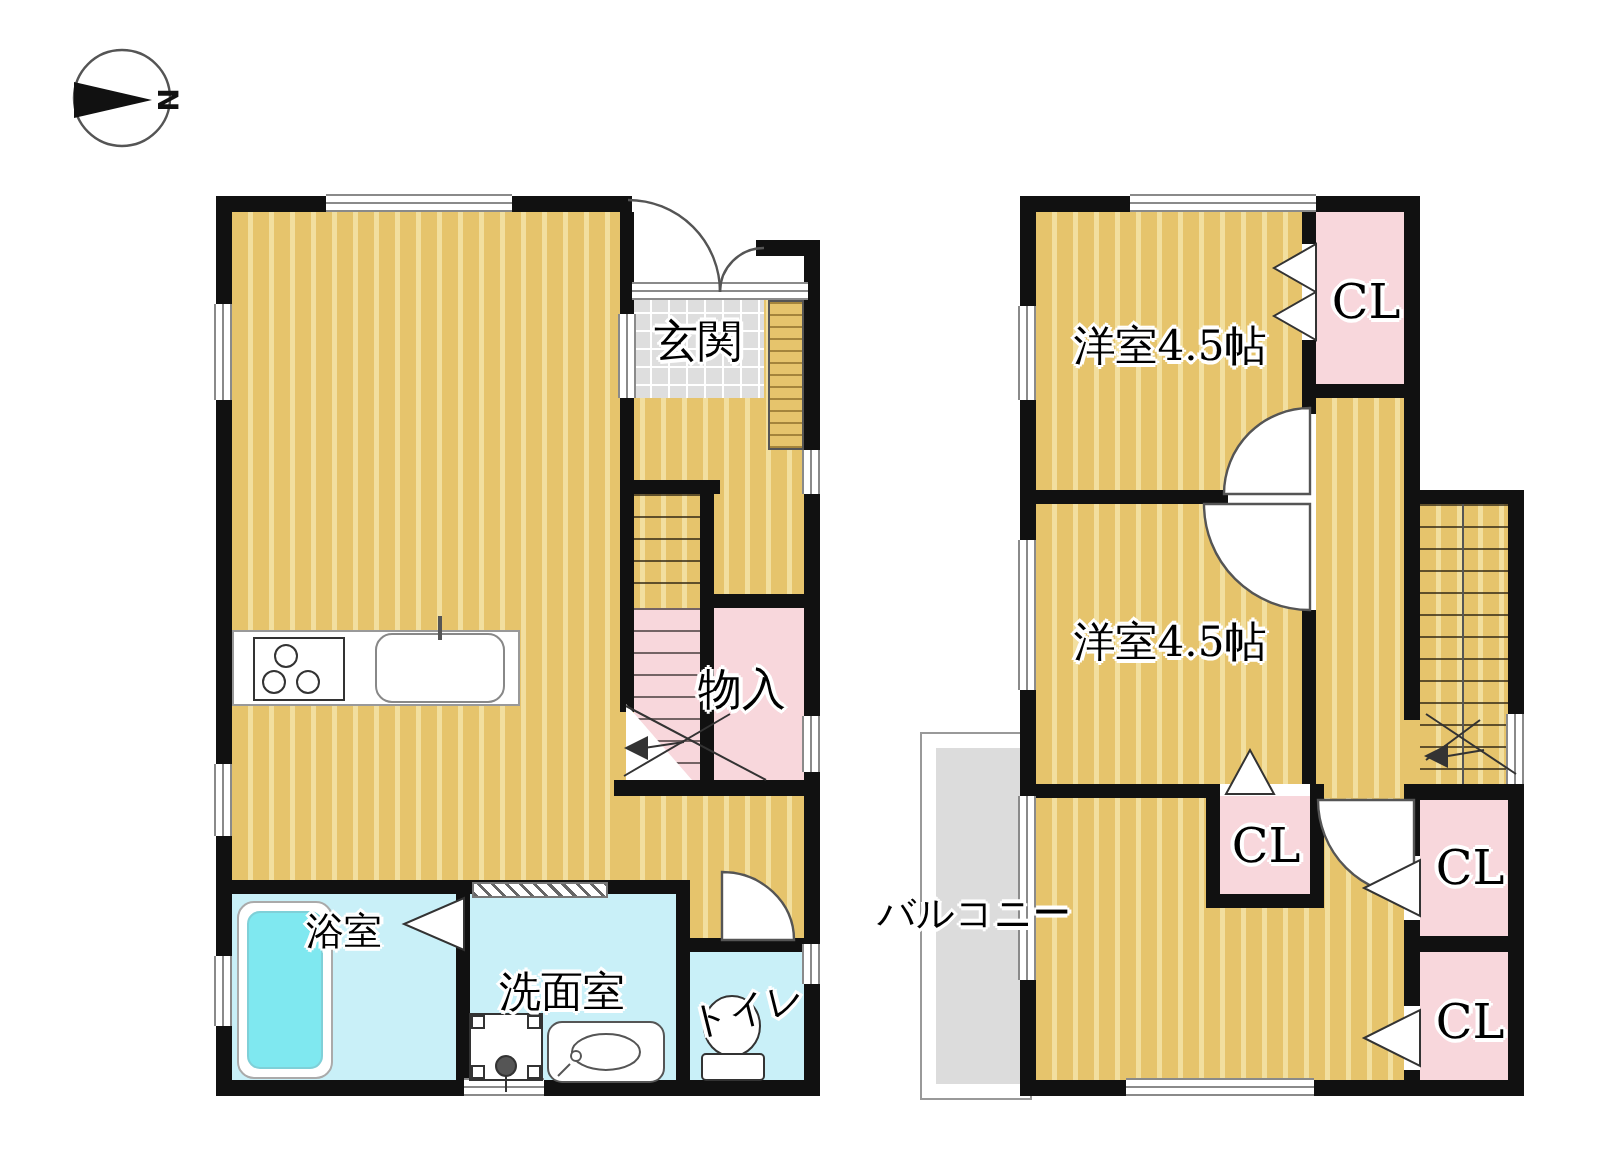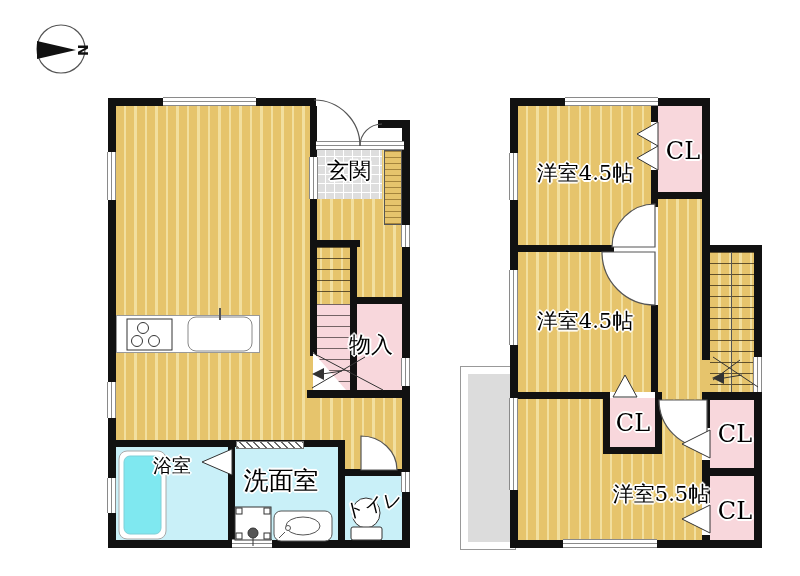--- a/index.html
+++ b/index.html
@@ -210,23 +210,23 @@
 
     <g fill="#fff" stroke="#333" stroke-width="1">
       <ellipse cx="366" cy="513" rx="14" ry="15"></ellipse>
       <rect x="351" y="527" width="31" height="13" rx="2"></rect>
     </g>
   </svg>
 
   <div class="lbl" style="left:349px;top:171px;font-size:22px;">玄関</div>
   <div class="lbl" style="left:371px;top:345px;font-size:22px;">物入</div>
   <div class="lbl" style="left:172px;top:466px;font-size:19px;">浴室</div>
-  <div class="lbl" style="left:281px;top:480px;font-size:25px;">洗面室</div>
+  <div class="lbl" style="left:281px;top:496px;font-size:21px;">洗面室</div>
   <div class="lbl" style="left:374px;top:505px;font-size:19px;transform:translate(-50%,-50%) rotate(-14deg);">トイレ</div>
   <div class="lbl" style="left:585px;top:173px;font-size:21px;">洋室4.5帖</div>
   <div class="lbl" style="left:585px;top:321px;font-size:21px;">洋室4.5帖</div>
-  <div class="lbl" style="left:661px;top:494px;font-size:21px;">洋室5.5帖</div>
+  <div class="lbl" style="left:487px;top:457px;font-size:19px;">バルコニー</div>
   <div class="lbl" style="left:683px;top:151px;font-size:24px;">CL</div>
   <div class="lbl" style="left:633px;top:423px;font-size:24px;">CL</div>
   <div class="lbl" style="left:735px;top:434px;font-size:24px;">CL</div>
   <div class="lbl" style="left:735px;top:511px;font-size:24px;">CL</div>
 
 </div>
 
 </body></html>

